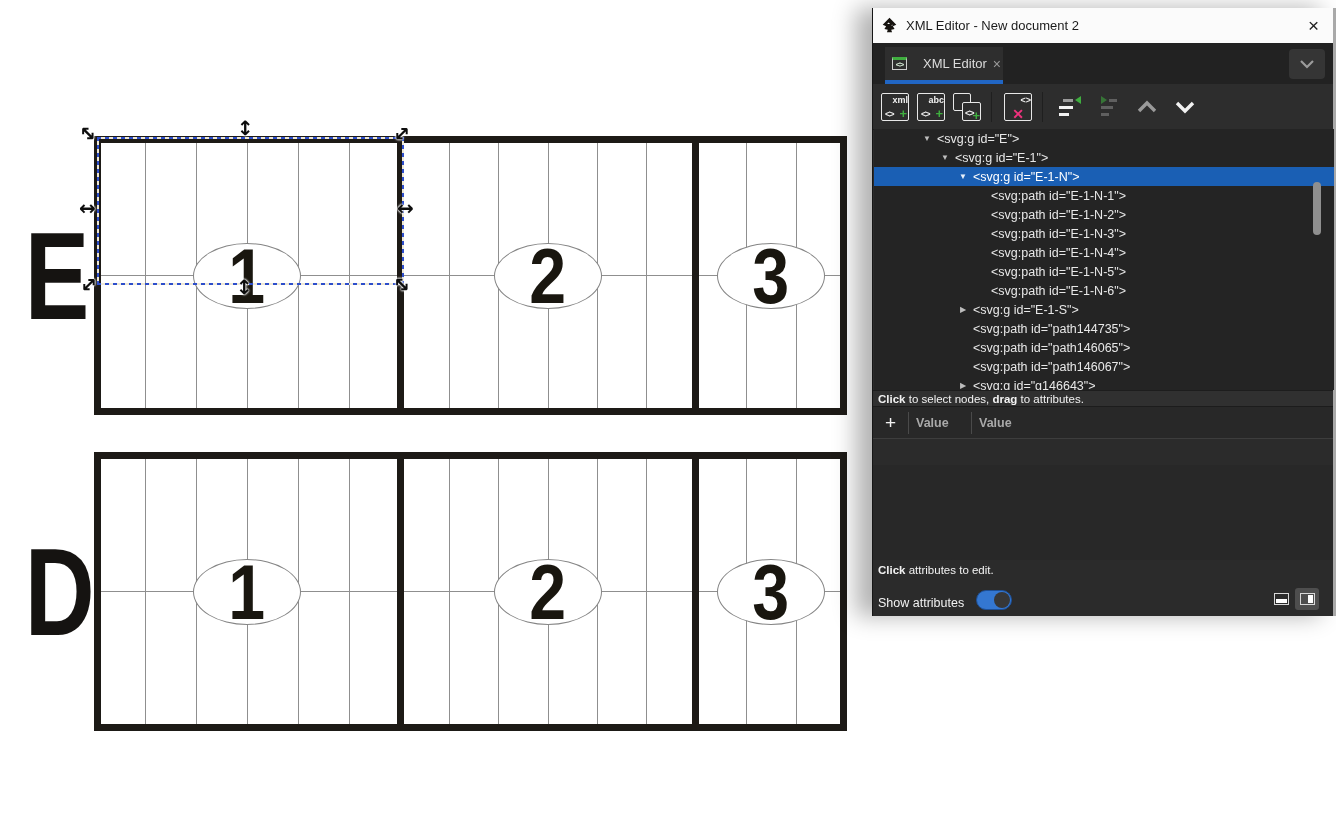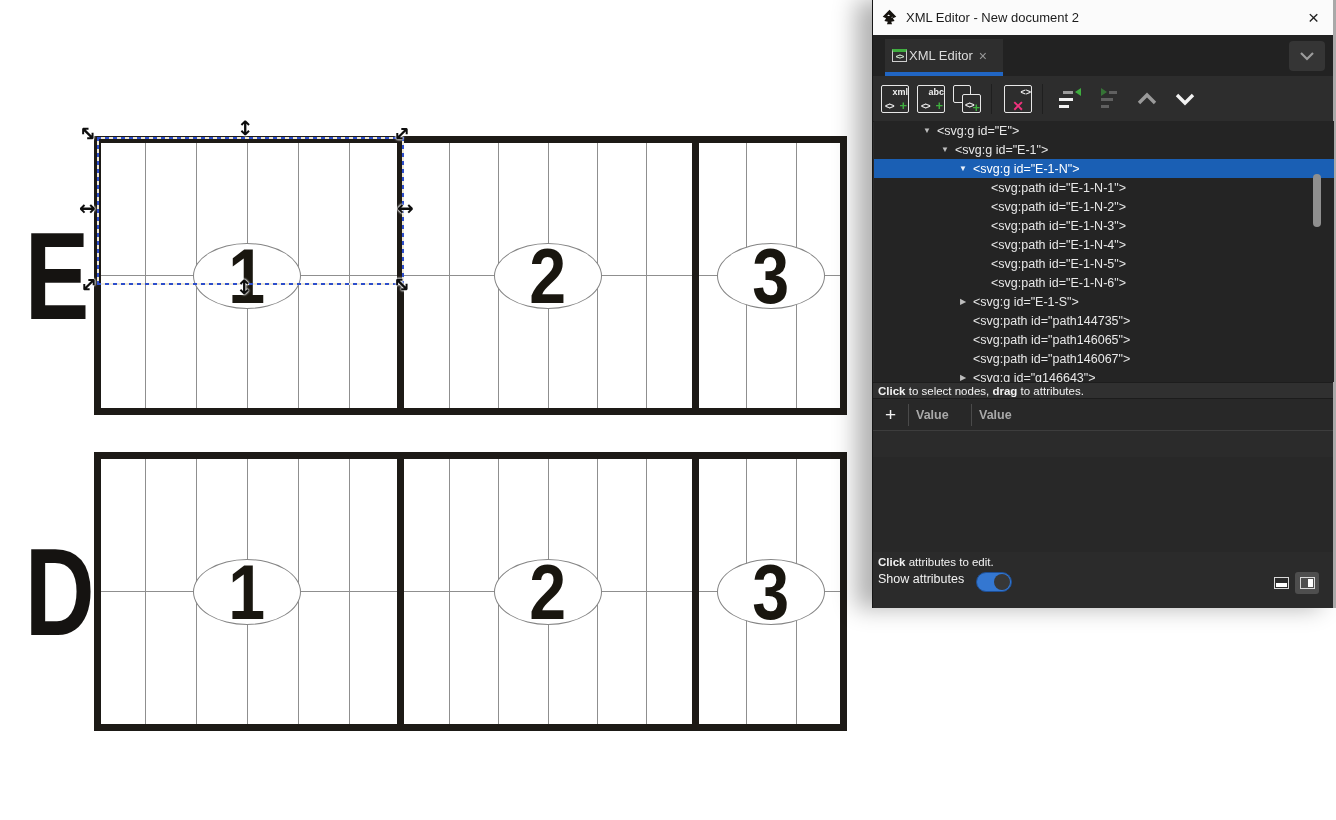--- a/index.html
+++ b/index.html
@@ -30,21 +30,21 @@
   .sel-h{height:2px;background:repeating-linear-gradient(90deg,#2d4ecb 0 4px,#efe9d6 4px 8px)}
   .sel-v{width:2px;background:repeating-linear-gradient(180deg,#2d4ecb 0 4px,#efe9d6 4px 8px)}
   .handle{
     position:absolute;font-family:"DejaVu Sans",sans-serif;font-weight:700;
     font-size:20px;color:#0d0d0d;line-height:1;
     text-shadow:0 0 2px #fff,0 0 2px #fff,0 0 3px #fff;
     user-select:none;
   }
   
   #panel{
-    position:absolute;left:872px;top:0;width:464px;height:608px;
+    position:absolute;left:872px;top:8px;width:464px;height:608px;
     background:#2b2b2b;box-sizing:border-box;border-right:3px solid #a9a9a9;
     border-left:1px solid #161616;
     box-shadow:-16px 0 22px rgba(0,0,0,.30);
     color:#e6e6e6;
   }
   #titlebar{
     position:absolute;left:0;top:0;right:0;height:35px;background:#fbfbfb;
     display:flex;align-items:center;color:#1b1b1b;
   }
   #titlebar .title{font-size:13px;margin-left:8px}
@@ -56,21 +56,21 @@
   }
   #tab{
     position:absolute;left:12px;top:4px;width:118px;height:37px;background:#2e2e2e;
     display:flex;align-items:center;box-sizing:border-box;border-bottom:4px solid #2166c4;
   }
   .tab-ico{
     width:15px;height:13px;border:1.5px solid #cfcfcf;border-top:3px solid #3fae3f;
     box-sizing:border-box;margin-left:7px;display:flex;align-items:center;justify-content:center;
     font-size:8px;color:#d9efd9;font-weight:700;letter-spacing:-1px;
   }
-  #tab .lbl{font-size:13px;color:#dcdcdc;margin-left:2px}
+  #tab .lbl{font-size:13px;color:#dcdcdc;margin-left:16px}
   #tab .tclose{margin-left:6px;color:#9a9a9a;font-size:14px}
   #tab-overflow{
     position:absolute;right:8px;top:6px;width:36px;height:30px;background:#353535;border-radius:4px;
     display:flex;align-items:center;justify-content:center;
   }
   #xmltoolbar{
     position:absolute;left:0;top:76px;right:0;height:45px;background:#2d2d2d;
     border-bottom:1px solid #1d1d1d;display:flex;align-items:center;
   }
   .tool{
@@ -118,21 +118,21 @@
   .attr-trash{width:35px;display:flex;justify-content:center}
   .attr-name{width:56px;padding-left:7px}
   .attr-value{padding-left:40px}
   #attr-body{position:absolute;left:0;top:457px;right:0;bottom:56px;background:#282828}
   #attr-hint{
     position:absolute;left:0;right:0;bottom:36px;height:20px;font-size:11.5px;color:#f2f2f2;
     display:flex;align-items:center;padding-left:5px;background:#2b2b2b;
   }
   #panel-bottom{
     position:absolute;left:0;right:0;bottom:6px;height:30px;background:#2b2b2b;
-    display:flex;align-items:flex-start;padding-left:5px;box-sizing:border-box;
+    display:flex;align-items:flex-end;padding-left:5px;box-sizing:border-box;
   }
   #show-attr-label{font-size:12.5px;color:#f2f2f2}
   #toggle{
     width:36px;height:20px;border-radius:10px;background:#3477d1;border:1px solid #1d4f96;
     margin-left:12px;position:relative;box-sizing:border-box;
   }
   #toggle .knob{position:absolute;right:1px;top:1px;width:16px;height:16px;border-radius:50%;background:#373737}
   .layout-btn{width:24px;height:22px;border-radius:3px;display:flex;align-items:center;justify-content:center;margin-left:2px}
   .layout-btn.sel{background:#4e4e4e}
   #layout-btns{margin-left:auto;margin-right:14px;display:flex}

